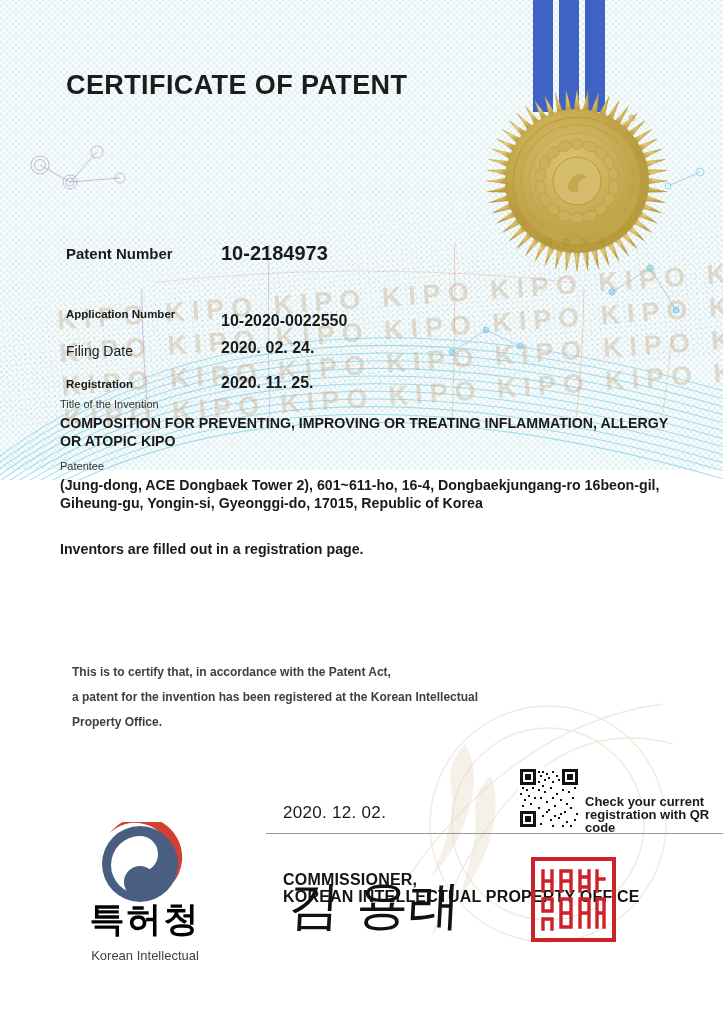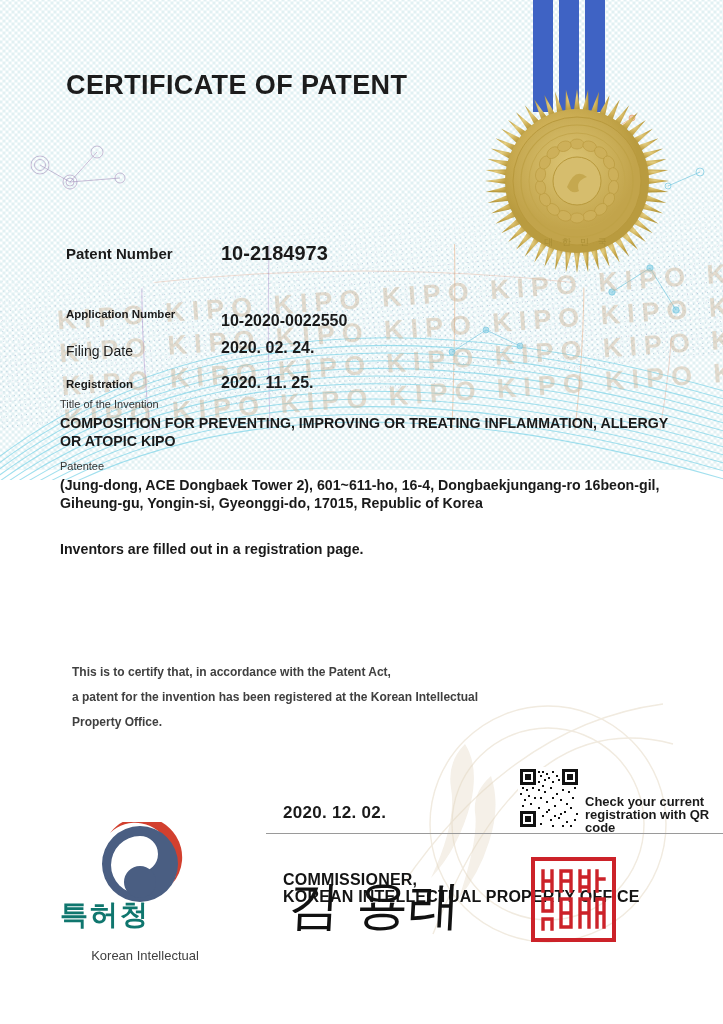--- a/index.html
+++ b/index.html
@@ -110,21 +110,21 @@
   #s-patentee { top:460px; width:610px; }
   #s-inventor { top:540px; width:610px; }
 
   .certify {
     position:absolute; left:60px; top:660px; width:650px;
     font-size:12px; font-weight:700; line-height:25px; color:#404040;margin-left:12px;
   }
 
   .issue-date {
     position:absolute; left:283px; top:803px;
-    font-size:17px; color:#1a1a1a; letter-spacing:.3px;font-weight:bold;
+    font-size:17px; color:#1a1a1a; letter-spacing:.3px;
   }
 
   .divider {
     position:absolute; left:266px; top:833px; width:457px; height:1px;
     background:#9a9a9a;
   }
 
   .commissioner {
     position:absolute; left:283px; top:843px;
     font-size:16px; font-weight:700; line-height:17px;
@@ -145,21 +145,21 @@
     font-size:13px; font-weight:700; line-height:13px; color:#1a1a1a;
   }
 
   
   .seal { position:absolute; left:531px; top:857px; width:85px; height:85px; }
 
   
   .logo-emblem { position:absolute; left:88px; top:822px; width:104px; height:84px; }
   .logo-ko {
     position:absolute; left:60px; top:896px; width:170px;
-    font-size:28px; font-weight:700; color:#0f766e;
+    text-align:center; font-size:35px; font-weight:700; color:#000000;
     font-family:"DejaVu Sans", sans-serif; letter-spacing:2px;
   }
   .logo-en {
     position:absolute; left:50px; top:932px; width:190px;
     text-align:center; font-size:13px; line-height:16px; color:#404040;margin-top:16px;
   }
 </style>
 </head>
 <body>
 

